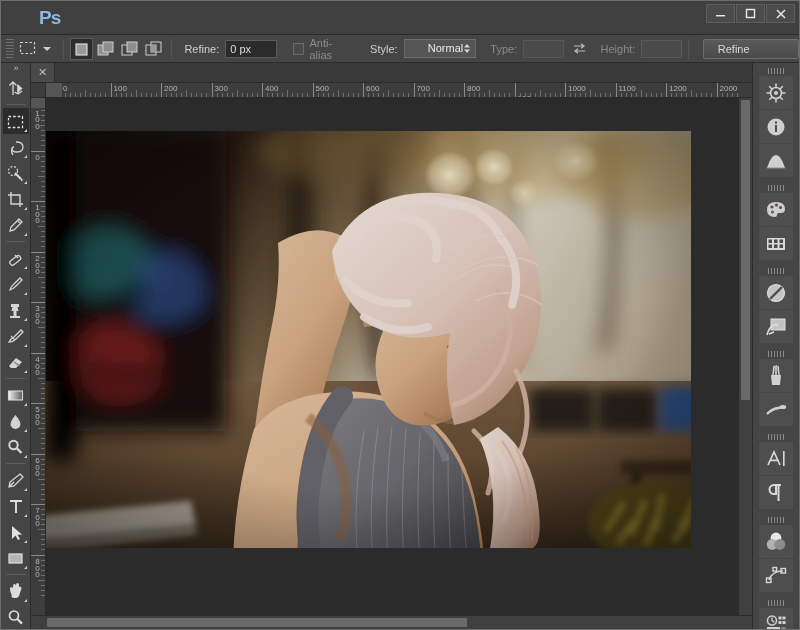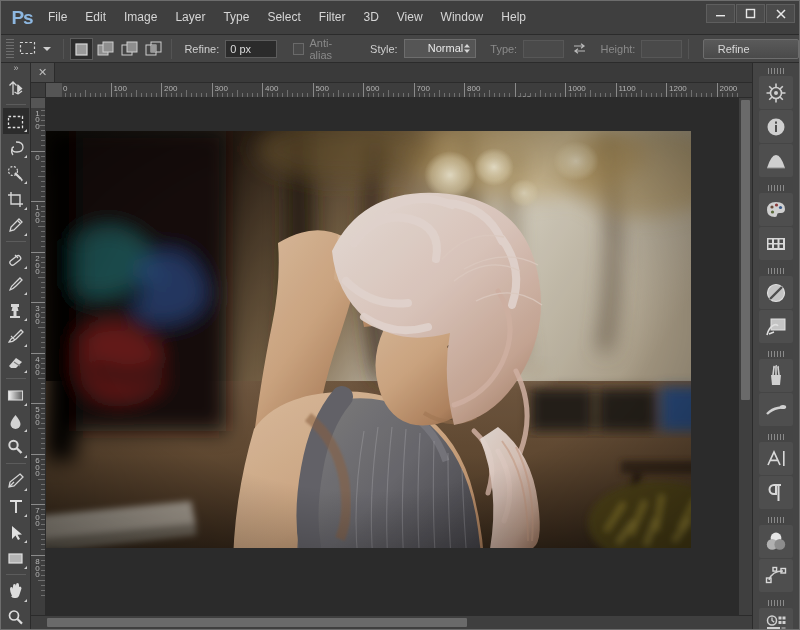--- a/index.html
+++ b/index.html
@@ -20,25 +20,26 @@
 
   
   .menubar {
     height: 34px; flex: 0 0 34px;
     background: #3f3f3f;
     display: flex; align-items: center;
     border-bottom: 1px solid #2b2b2b;
     position: relative;
   }
   .ps-logo {
-    width: 38px; text-align: center;
+    width: 38px; 
     font-size: 19px; font-weight: bold;
     color: #8db7e0; letter-spacing: -1px;
     font-family: "Liberation Sans", sans-serif;
     padding-left: 4px;
+    margin-left: 34px;
   }
   .menu-item {
     padding: 4px 9px; font-size: 12px; color: #d6d6d6;
     line-height: 15px; white-space: nowrap;
   }
   .winctl { position: absolute; right: 4px; top: 3px; display: flex; gap: 0px; }
   .winbtn {
     width: 29px; height: 19px;
     background: #4b4b4b;
     border: 1px solid #5e5e5e;
@@ -225,33 +226,20 @@
   .dock-sep { width: 41px; height: 1px; background: #5e5e5e; margin: 2px 0; }
   svg { display: block; }
 </style>
 </head>
 <body>
 
 <div id="app">
 
   <div class="menubar">
     <div class="ps-logo">Ps</div>
-    <div id="menu-items" style="display:flex;align-items:center;">
-        <div class="menu-item">File</div>
-        <div class="menu-item">Edit</div>
-        <div class="menu-item">Image</div>
-        <div class="menu-item">Layer</div>
-        <div class="menu-item">Type</div>
-        <div class="menu-item">Select</div>
-        <div class="menu-item">Filter</div>
-        <div class="menu-item">3D</div>
-        <div class="menu-item">View</div>
-        <div class="menu-item">Window</div>
-        <div class="menu-item">Help</div>
-      </div>
     <div class="winctl">
       <div class="winbtn">
         <svg width="11" height="11" viewBox="0 0 11 11">
             <rect x="1" y="7" width="9" height="1.4" fill="#e8e8e8"></rect>
           </svg>
       </div>
       <div class="winbtn">
         <svg width="11" height="11" viewBox="0 0 11 11">
             <rect x="1.5" y="1.5" width="8" height="8" fill="none" stroke="#e8e8e8" stroke-width="1.4"></rect>
           </svg>

